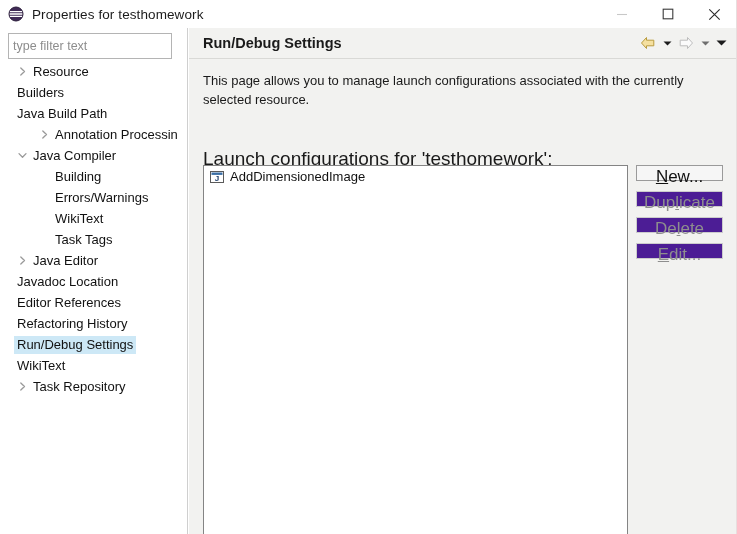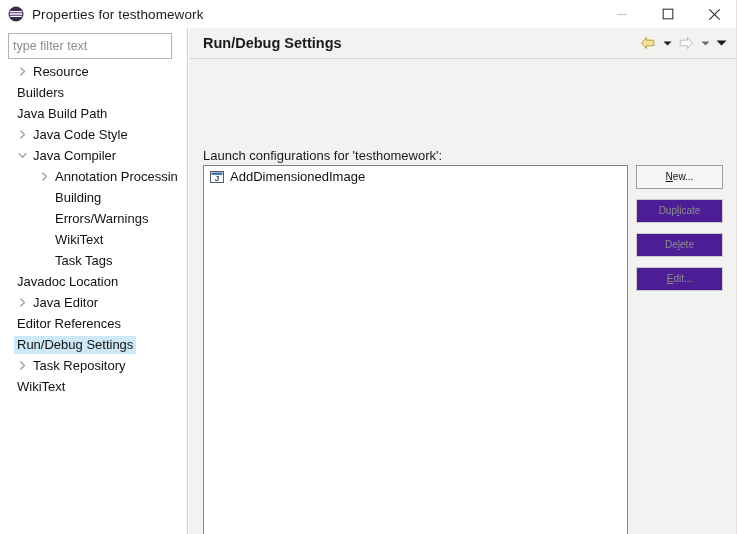--- a/index.html
+++ b/index.html
@@ -213,21 +213,21 @@
     position: absolute;
     left: 14px; top: 12px;
     width: 500px;
     font-size: 13px;
     color: #1a1a1a;
     line-height: 19px;
   }
   .list-caption {
     position: absolute;
     left: 14px; top: 89px;
-    font-size: 13px;
+    font-size: 19px;
     color: #1a1a1a;
     white-space: nowrap;
   }
 
   .list-box {
     position: absolute;
     left: 14px; top: 106px;
     width: 425px;
     height: 400px;
     background: #ffffff;
@@ -256,24 +256,24 @@
   .btn-col {
     position: absolute;
     left: 447px; top: 106px;
     width: 87px;
     display: flex;
     flex-direction: column;
     gap: 10px;
   }
   .dlg-btn {
     width: 87px;
-    height: 24px;
+    height: 16px;
     box-sizing: border-box;
     font-family: "Liberation Sans", sans-serif;
-    font-size: 10px;
+    font-size: 17px;
     line-height: 22px;
     text-align: center;
     cursor: default;
     white-space: nowrap;
   }
   .dlg-btn.enabled {
     background: #f6f6f6;
     border: 1px solid #9a9a9a;
     color: #111111;
   }
@@ -328,83 +328,78 @@
             </svg>
           </span>
           <span class="tree-label">Resource</span>
         </div>
         <div class="tree-item level0 no-twisty">
           <span class="tree-label">Builders</span>
         </div>
         <div class="tree-item level0 no-twisty">
           <span class="tree-label">Java Build Path</span>
         </div>
-        <div class="tree-item level0 has-twisty">
+        <div class="tree-item level1 has-twisty">
           <span class="twisty">
             <svg width="9" height="9" viewBox="0 0 9 9">
               <path d="M2.8 1 L6.5 4.5 L2.8 8" stroke="#9a9a9a" stroke-width="1.3" fill="none" stroke-linecap="round" stroke-linejoin="round"></path>
             </svg>
           </span>
-          <span class="tree-label">Java Code Style</span>
+          <span class="tree-label">Annotation Processin</span>
         </div>
         <div class="tree-item level0 has-twisty">
           <span class="twisty">
             <svg width="9" height="9" viewBox="0 0 9 9">
               <path d="M1 2.6 L4.5 6.3 L8 2.6" stroke="#9a9a9a" stroke-width="1.3" fill="none" stroke-linecap="round" stroke-linejoin="round"></path>
             </svg>
           </span>
           <span class="tree-label">Java Compiler</span>
         </div>
-        <div class="tree-item level1 has-twisty">
-          <span class="twisty">
-            <svg width="9" height="9" viewBox="0 0 9 9">
-              <path d="M2.8 1 L6.5 4.5 L2.8 8" stroke="#9a9a9a" stroke-width="1.3" fill="none" stroke-linecap="round" stroke-linejoin="round"></path>
-            </svg>
-          </span>
-          <span class="tree-label">Annotation Processin</span>
-        </div>
         <div class="tree-item level1 no-twisty">
           <span class="tree-label">Building</span>
         </div>
         <div class="tree-item level1 no-twisty">
           <span class="tree-label">Errors/Warnings</span>
         </div>
         <div class="tree-item level1 no-twisty">
           <span class="tree-label">WikiText</span>
         </div>
         <div class="tree-item level1 no-twisty">
           <span class="tree-label">Task Tags</span>
-        </div>
-        <div class="tree-item level0 no-twisty">
-          <span class="tree-label">Javadoc Location</span>
         </div>
         <div class="tree-item level0 has-twisty">
           <span class="twisty">
             <svg width="9" height="9" viewBox="0 0 9 9">
               <path d="M2.8 1 L6.5 4.5 L2.8 8" stroke="#9a9a9a" stroke-width="1.3" fill="none" stroke-linecap="round" stroke-linejoin="round"></path>
             </svg>
           </span>
           <span class="tree-label">Java Editor</span>
         </div>
         <div class="tree-item level0 no-twisty">
+          <span class="tree-label">Javadoc Location</span>
+        </div>
+        <div class="tree-item level0 no-twisty">
           <span class="tree-label">Editor References</span>
+        </div>
+        <div class="tree-item level0 no-twisty">
+          <span class="tree-label">Refactoring History</span>
         </div>
         <div class="tree-item level0 no-twisty selected">
           <span class="tree-label">Run/Debug Settings</span>
+        </div>
+        <div class="tree-item level0 no-twisty">
+          <span class="tree-label">WikiText</span>
         </div>
         <div class="tree-item level0 has-twisty">
           <span class="twisty">
             <svg width="9" height="9" viewBox="0 0 9 9">
               <path d="M2.8 1 L6.5 4.5 L2.8 8" stroke="#9a9a9a" stroke-width="1.3" fill="none" stroke-linecap="round" stroke-linejoin="round"></path>
             </svg>
           </span>
           <span class="tree-label">Task Repository</span>
-        </div>
-        <div class="tree-item level0 no-twisty">
-          <span class="tree-label">WikiText</span>
         </div>
       </div>
   </div>
 
   <div class="right-panel">
 
     <div class="page-header">
       <span class="page-title">Run/Debug Settings</span>
 
       <div class="header-nav">
@@ -432,20 +427,21 @@
           <svg width="11" height="8" viewBox="0 0 11 8">
             <path d="M0.5 1.5 L5.5 6.5 L10.5 1.5 Z" fill="#1c1c1c"></path>
           </svg>
         </button>
       </div>
     </div>
     <div class="header-rule"></div>
 
     <div class="body-area">
 
+      <div class="desc">This page allows you to manage launch configurations associated with the currently selected resource.</div>
 
       <div class="list-caption">Launch configurations for 'testhomework':</div>
 
       <div class="list-box" id="config-list">
           <div class="list-row">
             <span class="launch-icon"><svg width="16" height="16" viewBox="0 0 16 16">
                 <rect x="1.5" y="2.5" width="13" height="11" fill="#ffffff" stroke="#5a5a5a" stroke-width="1"></rect>
                 <rect x="2.5" y="3.5" width="11" height="2.4" fill="#3a6ea5"></rect>
                 <text x="8" y="12.4" font-family="Liberation Sans, sans-serif" font-size="8" font-weight="bold" fill="#1a3a66" text-anchor="middle">J</text>
               </svg></span>

